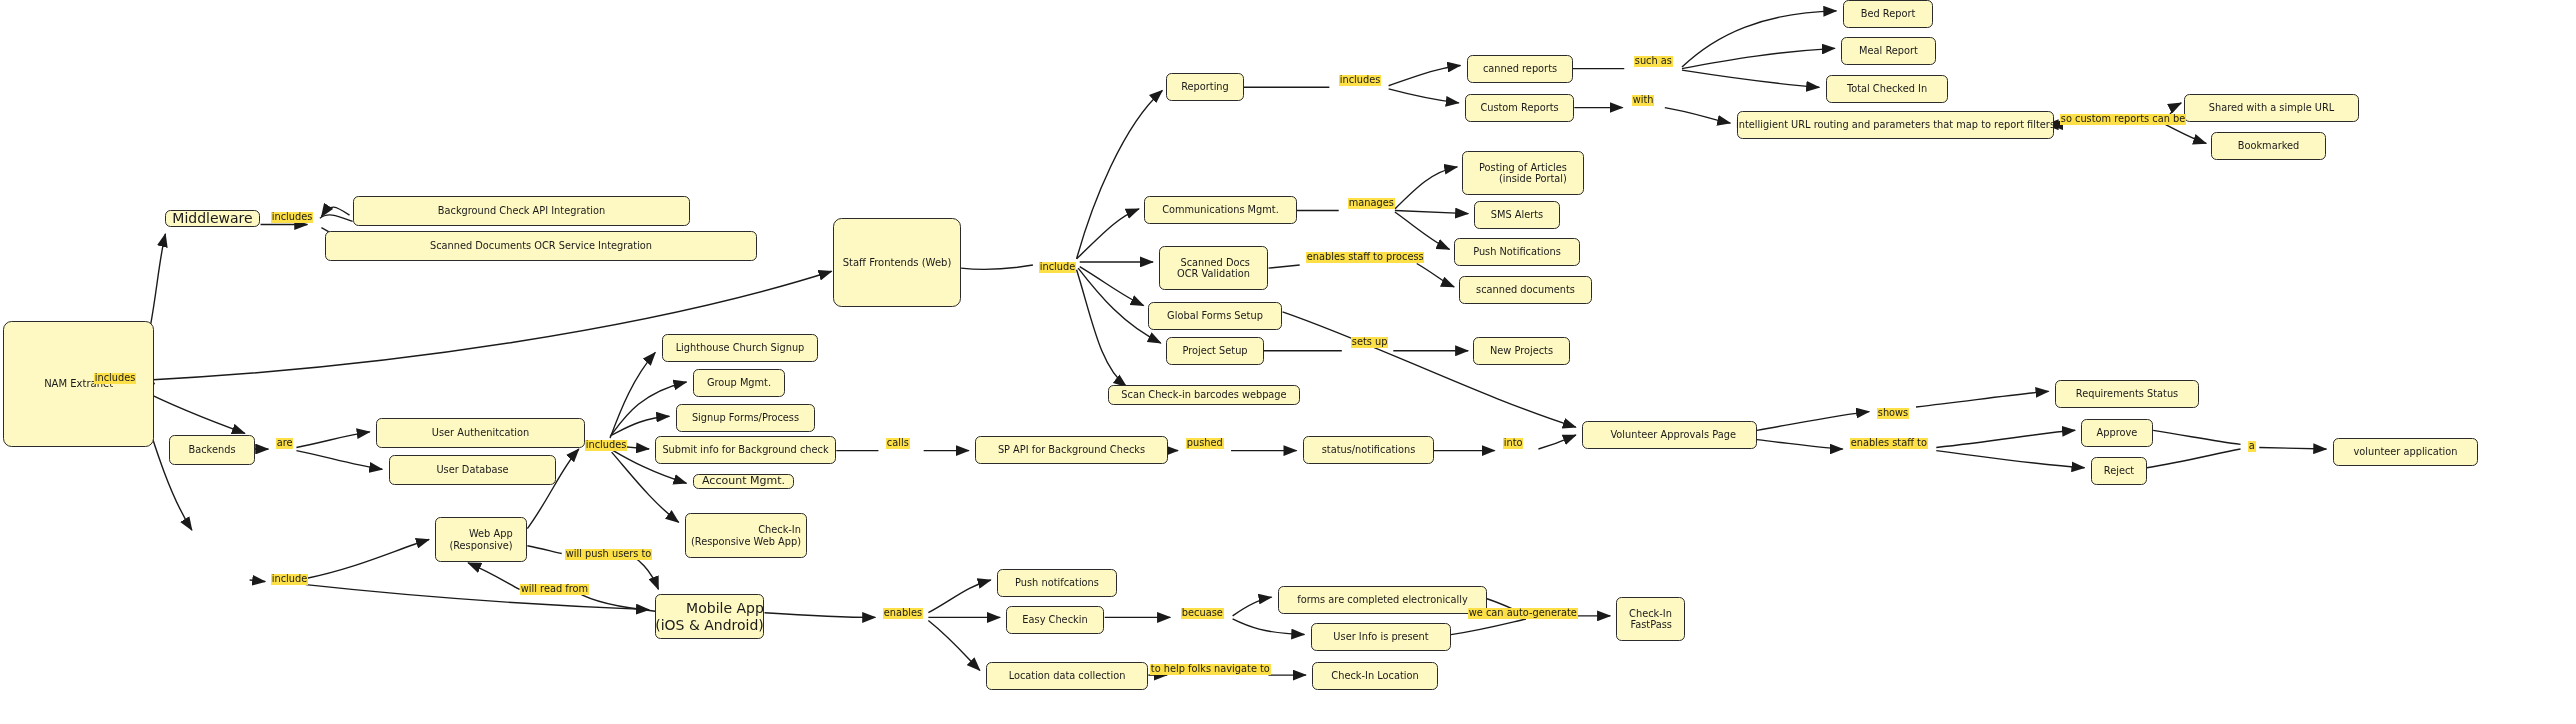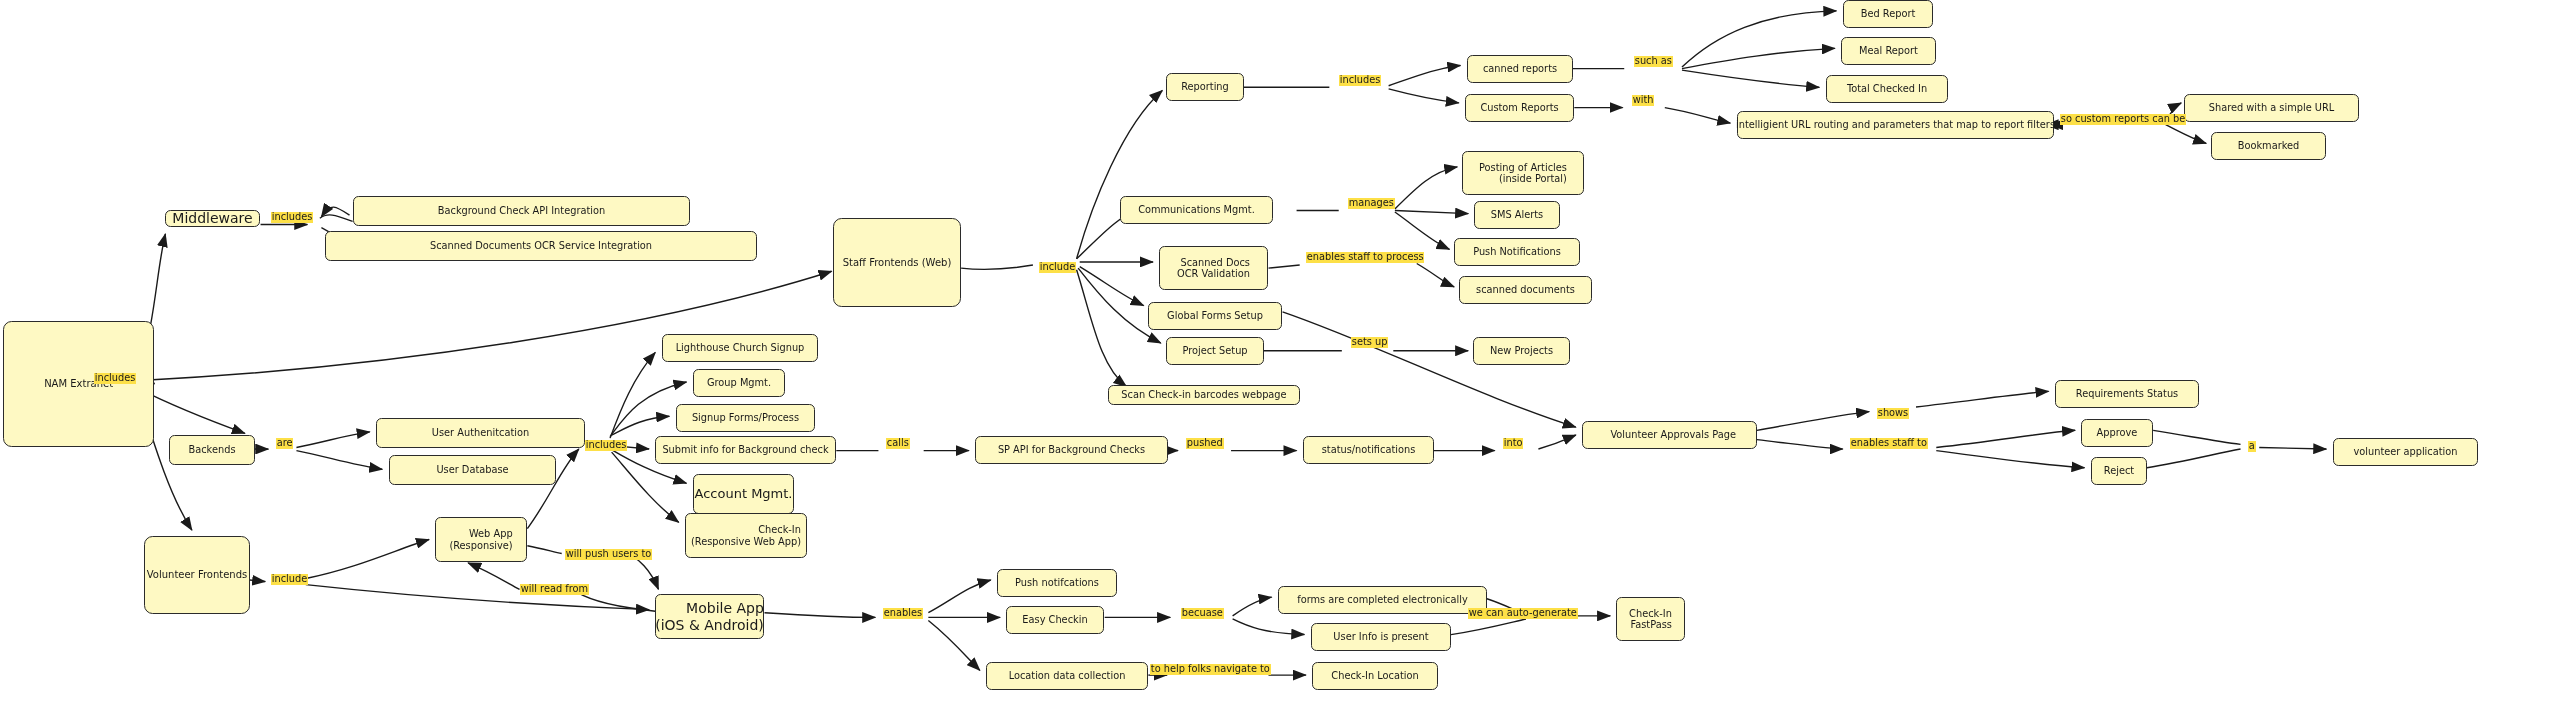--- a/index.html
+++ b/index.html
@@ -157,43 +157,42 @@
       <path d="M813,433 L837,433" marker-end="url(#ah)"></path>
     </g>
   </svg>
 <div class="node big" style="left: 3.1px; top: 321px; width: 151px; height: 126px; font-size: 10px;">NAM Extranet</div>
     <div class="node" style="left: 165px; top: 210px; width: 95px; height: 17px; font-size: 14px;">Middleware</div>
     <div class="node" style="left: 353px; top: 196px; width: 337px; height: 30px; font-size: 9.8px;">Background Check API Integration</div>
     <div class="node" style="left: 325px; top: 231px; width: 432px; height: 30px; font-size: 9.8px;">Scanned Documents OCR Service Integration</div>
     <div class="node" style="left: 169px; top: 435px; width: 86px; height: 30px; font-size: 9.8px;">Backends</div>
     <div class="node" style="left: 376px; top: 418px; width: 209px; height: 30px; font-size: 9.8px;">User Authenitcation</div>
     <div class="node" style="left: 389px; top: 455px; width: 167px; height: 30px; font-size: 9.8px;">User Database</div>
-    <div class="node big" style="left: 144px; top: 536px; width: 106px; height: 78px; font-size: 10px;">Volunteer Frontends</div>
     <div class="node big" style="left: 833px; top: 218px; width: 128px; height: 89px; font-size: 10px;">Staff Frontends (Web)</div>
     <div class="node" style="left: 435px; top: 517px; width: 92px; height: 45px; font-size: 9.8px;">Web App
 (Responsive)</div>
     <div class="node" style="left: 655px; top: 594px; width: 109px; height: 45px; font-size: 14px;">Mobile App
 (iOS &amp; Android)</div>
     <div class="node" style="left: 662px; top: 334px; width: 156px; height: 28px; font-size: 9.8px;">Lighthouse Church Signup</div>
     <div class="node" style="left: 693px; top: 369px; width: 92px; height: 28px; font-size: 9.8px;">Group Mgmt.</div>
     <div class="node" style="left: 676px; top: 404px; width: 139px; height: 28px; font-size: 9.8px;">Signup Forms/Process</div>
     <div class="node" style="left: 655px; top: 436px; width: 181px; height: 28px; font-size: 9.8px;">Submit info for Background check</div>
-    <div class="node" style="left: 693px; top: 474px; width: 101px; height: 40px; font-size: 13px;">Account Mgmt.</div>
+    <div class="node" style="left: 693px; top: 474px; width: 101px; height: 15px; font-size: 11px;">Account Mgmt.</div>
     <div class="node" style="left: 685px; top: 513px; width: 122px; height: 45px; font-size: 9.8px;">Check-In
 (Responsive Web App)</div>
     <div class="node" style="left: 1166px; top: 73px; width: 78px; height: 28px; font-size: 9.8px;">Reporting</div>
     <div class="node" style="left: 1467px; top: 55px; width: 106px; height: 28px; font-size: 9.8px;">canned reports</div>
     <div class="node" style="left: 1465px; top: 94px; width: 109px; height: 28px; font-size: 9.8px;">Custom Reports</div>
     <div class="node" style="left: 1843px; top: 0px; width: 90px; height: 28px; font-size: 9.8px;">Bed Report</div>
     <div class="node" style="left: 1841px; top: 37px; width: 95px; height: 28px; font-size: 9.8px;">Meal Report</div>
     <div class="node" style="left: 1826px; top: 75px; width: 122px; height: 28px; font-size: 9.8px;">Total Checked In</div>
     <div class="node" style="left: 1737px; top: 111px; width: 317px; height: 28px; font-size: 9.8px;">intelligient URL routing and parameters that map to report filters</div>
     <div class="node" style="left: 2184px; top: 94px; width: 175px; height: 28px; font-size: 9.8px;">Shared with a simple URL</div>
     <div class="node" style="left: 2211px; top: 132px; width: 115px; height: 28px; font-size: 9.8px;">Bookmarked</div>
-    <div class="node" style="left: 1120px; top: 196px; width: 153px; height: 28px; font-size: 9.8px;">Communications Mgmt.</div>
+    <div class="node" style="left: 1144px; top: 196px; width: 153px; height: 28px; font-size: 9.8px;">Communications Mgmt.</div>
     <div class="node" style="left: 1462px; top: 151px; width: 122px; height: 44px; font-size: 9.8px;">Posting of Articles
 (inside Portal)</div>
     <div class="node" style="left: 1474px; top: 201px; width: 86px; height: 28px; font-size: 9.8px;">SMS Alerts</div>
     <div class="node" style="left: 1454px; top: 238px; width: 126px; height: 28px; font-size: 9.8px;">Push Notifications</div>
     <div class="node" style="left: 1159px; top: 246px; width: 109px; height: 44px; font-size: 9.8px;">Scanned Docs
 OCR Validation</div>
     <div class="node" style="left: 1459px; top: 276px; width: 133px; height: 28px; font-size: 9.8px;">scanned documents</div>
     <div class="node" style="left: 1148px; top: 302px; width: 134px; height: 28px; font-size: 9.8px;">Global Forms Setup</div>
     <div class="node" style="left: 1166px; top: 337px; width: 98px; height: 28px; font-size: 9.8px;">Project Setup</div>
     <div class="node" style="left: 1473px; top: 337px; width: 97px; height: 28px; font-size: 9.8px;">New Projects</div>

